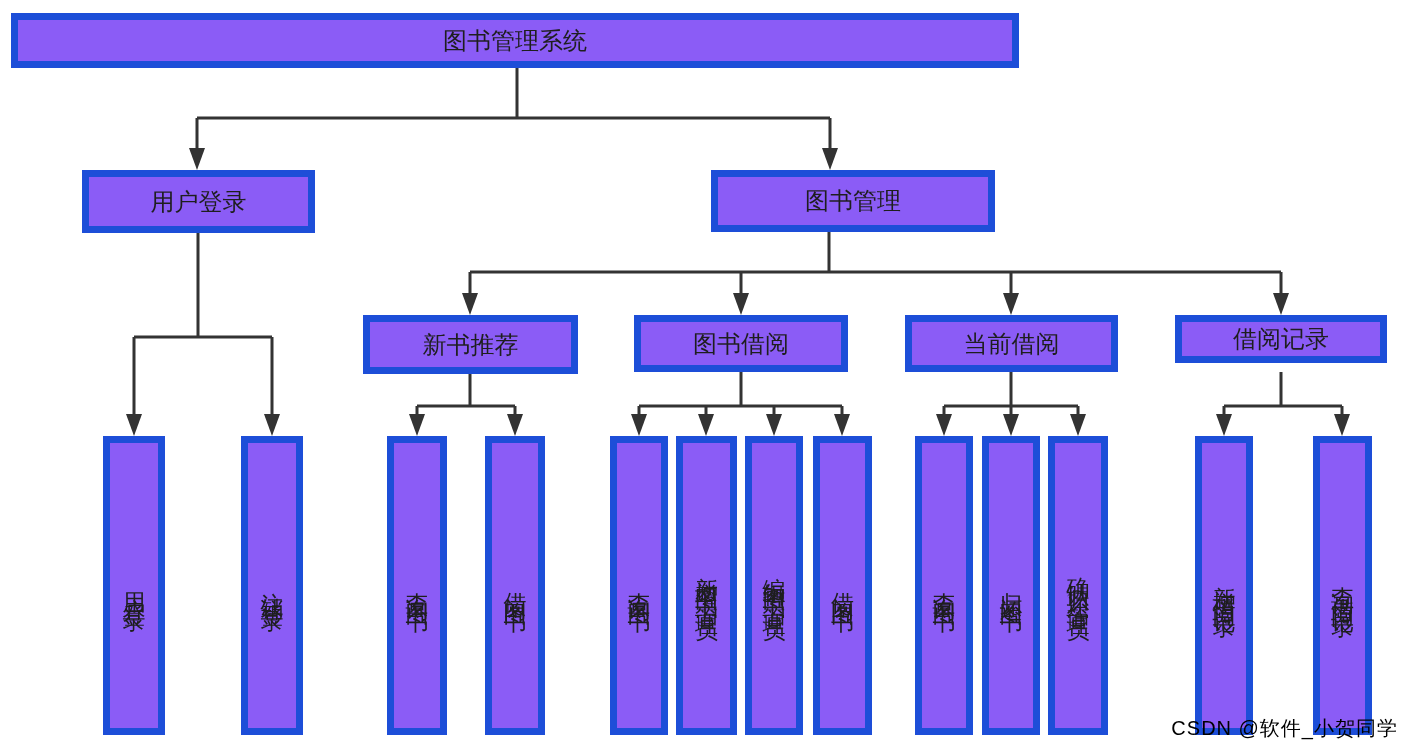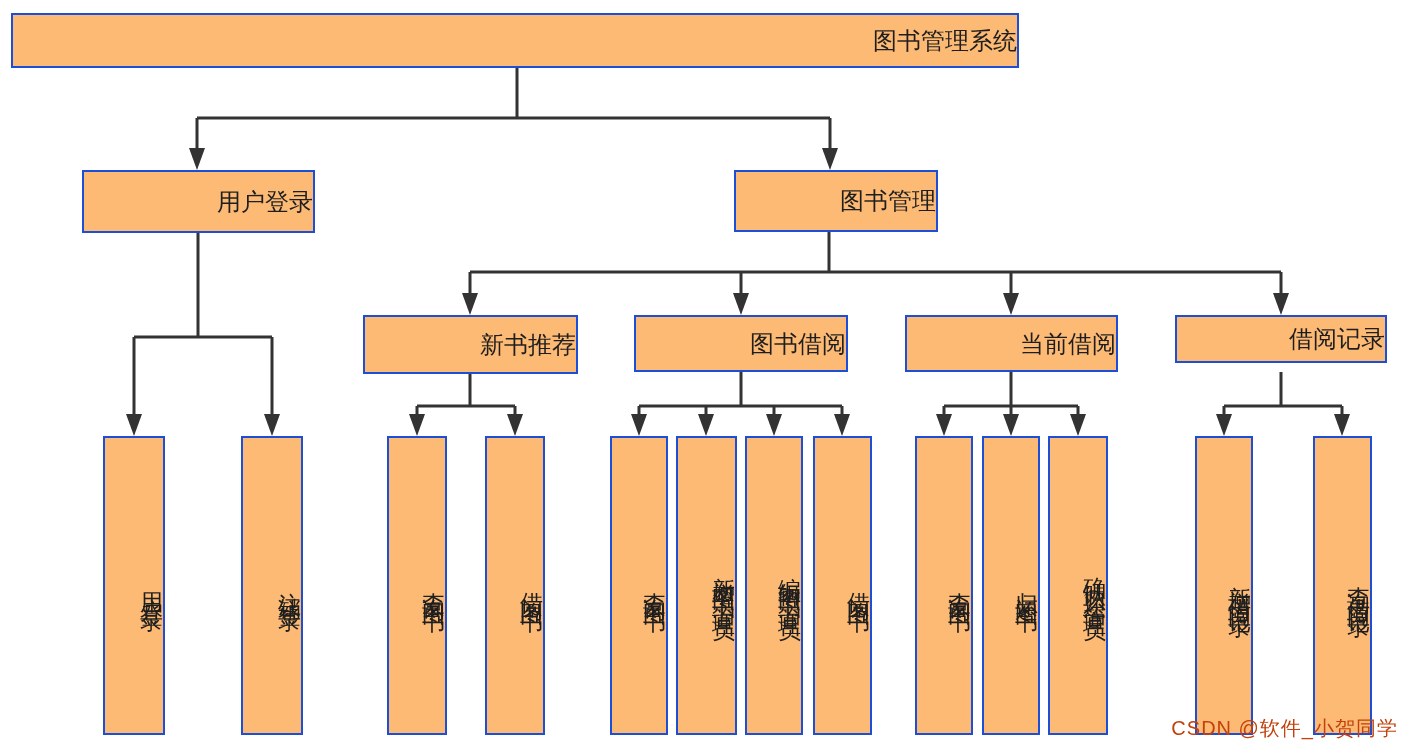--- a/index.html
+++ b/index.html
@@ -17,45 +17,45 @@
   }
   #connectors {
     position: absolute;
     left: 0; top: 0;
     width: 1405px; height: 747px;
     z-index: 1;
   }
   .node {
     position: absolute;
     box-sizing: border-box;
-    border: 2px solid #1d4ed8;
-    background: #fdba74;
+    border: 7px solid #1d4ed8;
+    background: #8b5cf6;
     display: flex;
     align-items: center;
-    justify-content: flex-end;
+    justify-content: center;
     z-index: 2;
   }
   .node .lbl {
     color: #1e1e1e;
     font-size: 24px;
     line-height: 1;
     white-space: nowrap;
   }
   .node.v .lbl {
     writing-mode: vertical-rl;
     letter-spacing: 6px;
     font-size: 23px;
     white-space: normal;
   }
   .watermark {
     position: absolute;
     right: 7px;
     bottom: 5px;
     z-index: 5;
-    color: #c2410c;
+    color: #000000;
     font-size: 20px;
     letter-spacing: 1px;
     white-space: nowrap;
     margin-top: 20px;
   }
 </style>
 </head>
 <body>
 
 <div id="stage">
@@ -107,21 +107,21 @@
     </g>
   </svg>
 
   <div class="node h" style="left:11px;top:13px;width:1008px;height:55px">
     <span class="lbl">图书管理系统</span>
   </div>
 
   <div class="node h" style="left:82px;top:170px;width:233px;height:63px">
     <span class="lbl">用户登录</span>
   </div>
-  <div class="node h" style="left:734px;top:170px;width:204px;height:62px">
+  <div class="node h" style="left:711px;top:170px;width:284px;height:62px">
     <span class="lbl">图书管理</span>
   </div>
 
   <div class="node h" style="left:363px;top:315px;width:215px;height:59px">
     <span class="lbl">新书推荐</span>
   </div>
   <div class="node h" style="left:905px;top:315px;width:213px;height:57px">
     <span class="lbl">当前借阅</span>
   </div>
   <div class="node h" style="left:634px;top:315px;width:214px;height:57px">

